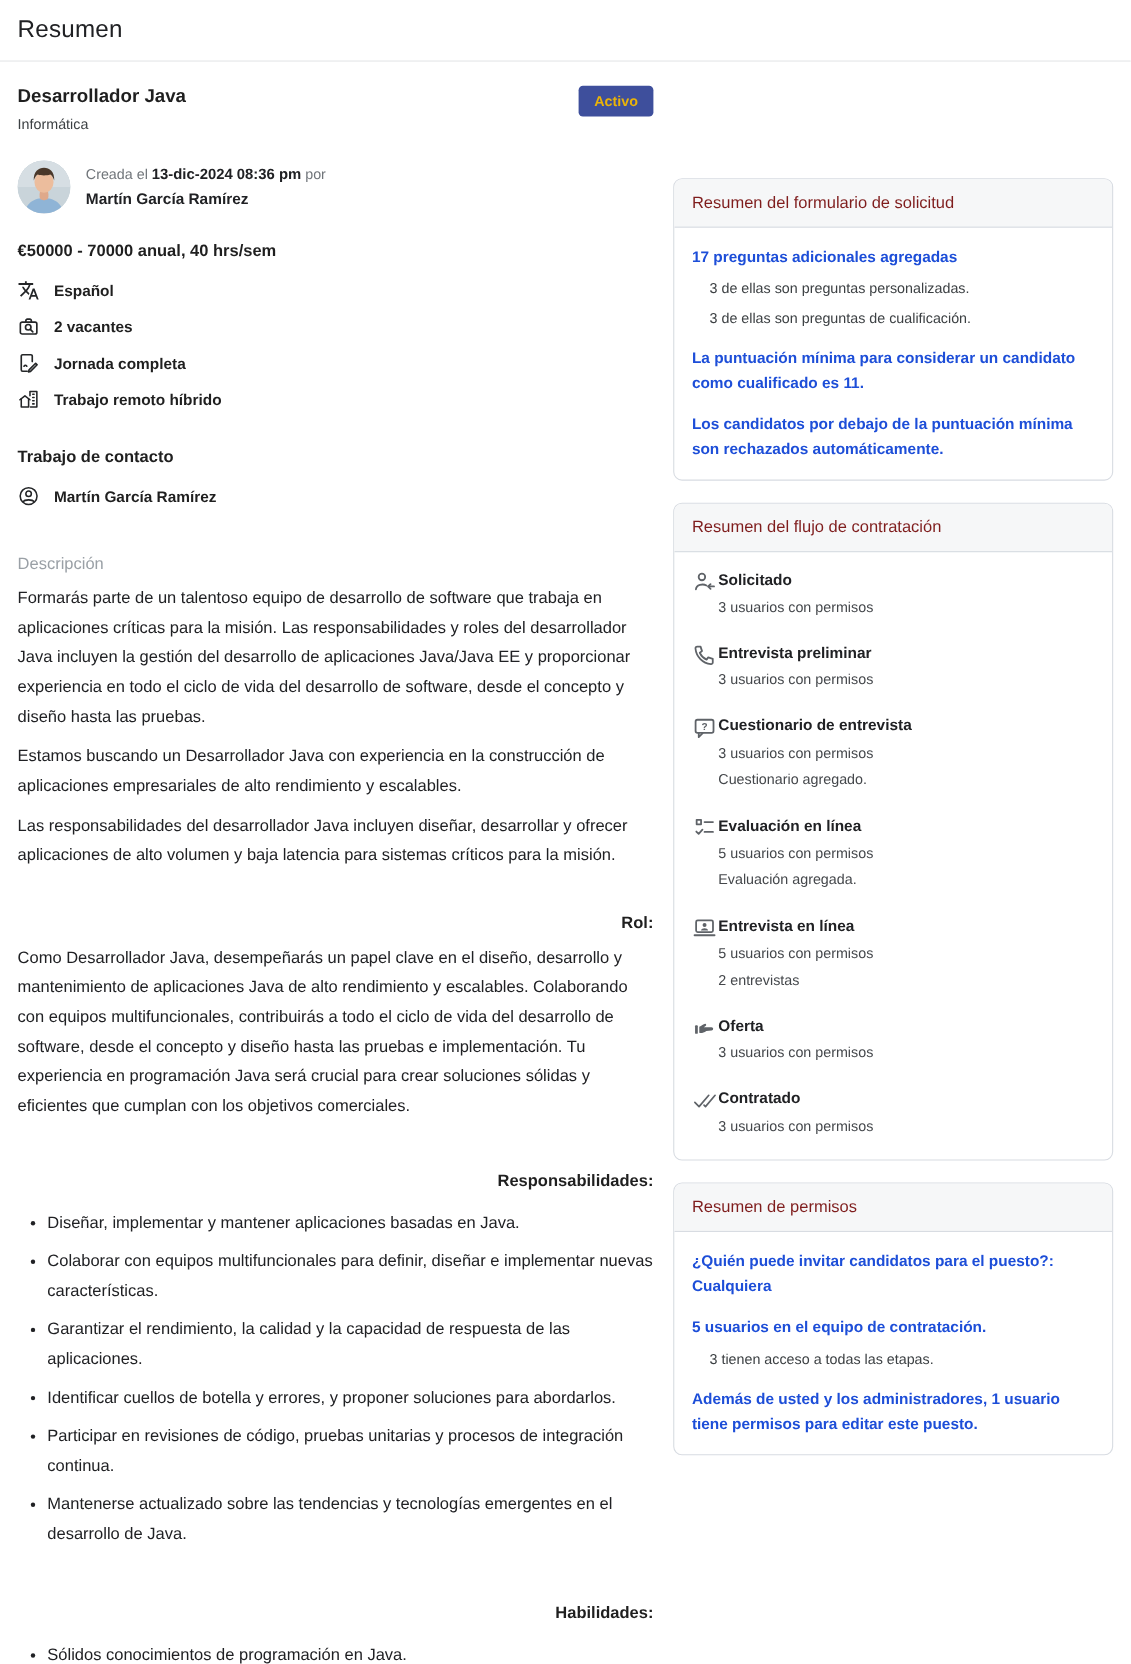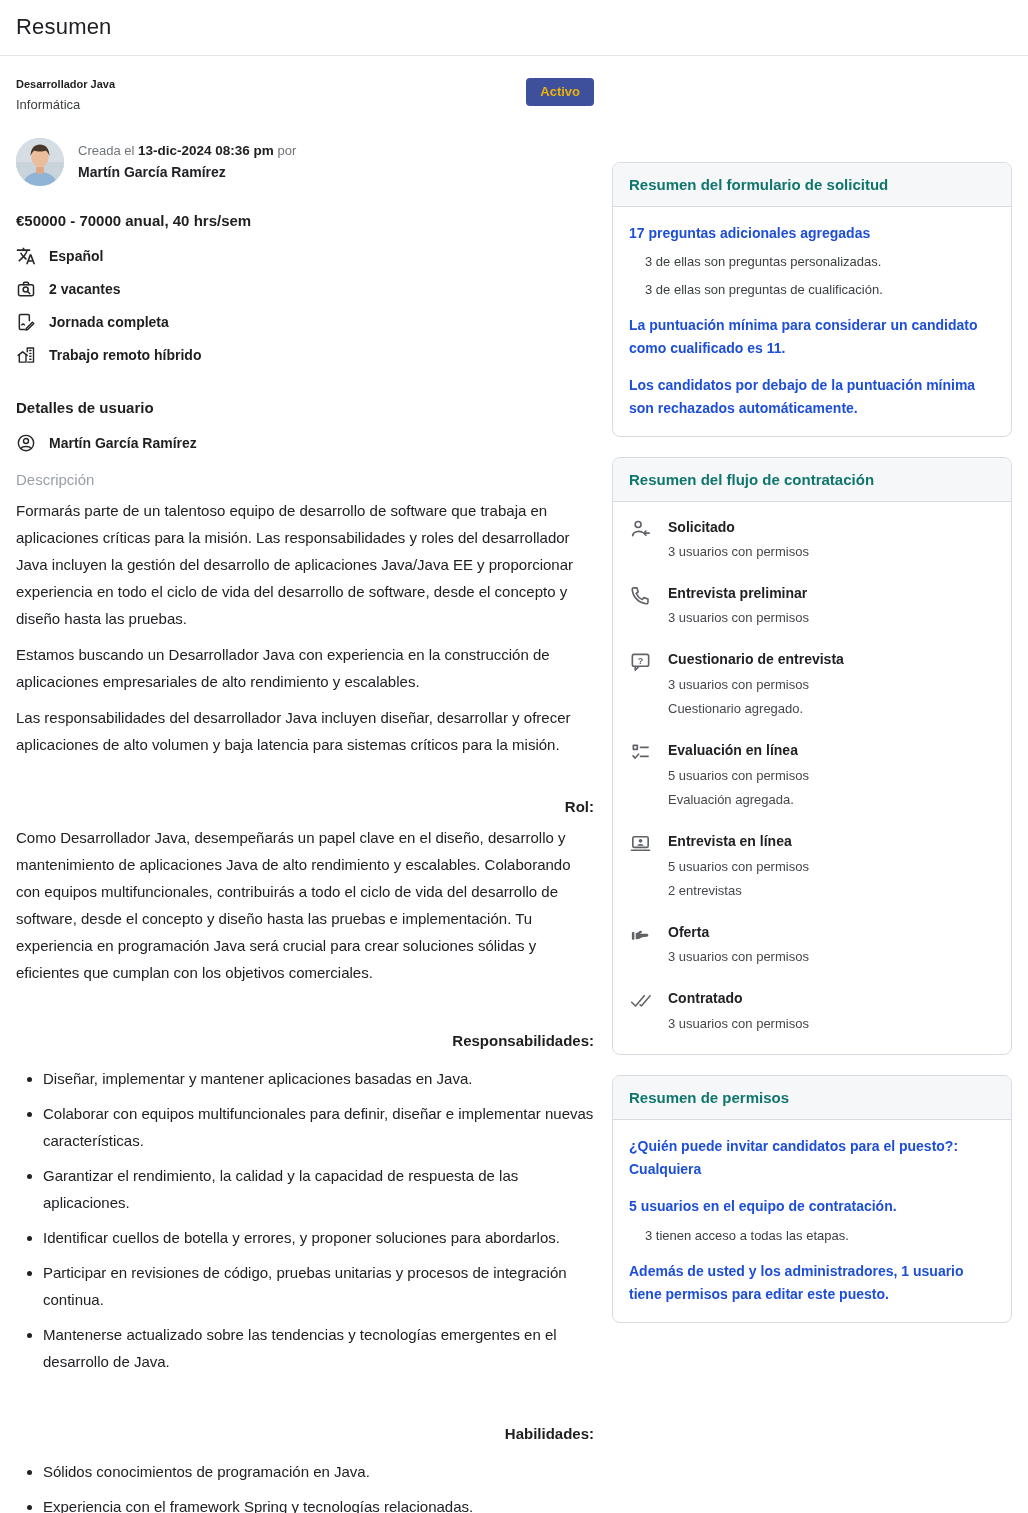--- a/index.html
+++ b/index.html
@@ -13,21 +13,21 @@
   .page { padding: 14px 16px 0 16px; position: relative; overflow: hidden; }
   h1.page-title { font-size: 22px; font-weight: 500; color: #202124; letter-spacing: .2px; }
   .page-divider { height: 1px; background: #e4e6e8; margin: 15px -16px 0 -16px; }
 
   .content { display: flex; gap: 18px; margin-top: 22px; }
   .left-col { flex: 1 1 auto; min-width: 0; }
   .right-col { width: 400px; flex: 0 0 400px; margin-top: 84px; }
 
   
   .title-row { display: flex; justify-content: space-between; align-items: flex-start; }
-  h2.job-title { font-size: 11px; font-weight: 700; color: #1f1f1f; }
+  h2.job-title { font-size: 17px; font-weight: 700; color: #1f1f1f; }
   .dept { font-size: 13px; color: #3c4043; margin-top: 7px; }
   .badge {
     display: inline-block; background: #3e4f9c; color: #eab308;
     font-size: 13px; font-weight: 700; padding: 6px 14px; border-radius: 4px;
     cursor: pointer; line-height: 1.2;
   }
 
   
   .creator-row { display: flex; gap: 14px; margin-top: 26px; align-items: flex-start; }
   .avatar { width: 48px; height: 48px; border-radius: 50%; overflow: hidden; flex: 0 0 48px; background: #c6d2d9; }
@@ -39,43 +39,43 @@
 
   .attr-list { margin-top: 16px; }
   .attr-row { display: flex; align-items: center; gap: 13px; margin-top: 11px; height: 22px; }
   .attr-row svg { flex: 0 0 20px; }
   .attr-label { font-size: 14px; font-weight: 600; color: #1f1f1f; }
 
   .contact-heading { font-size: 15px; font-weight: 700; color: #1f1f1f; margin-top: 33px; }
   .contact-row { display: flex; align-items: center; gap: 13px; margin-top: 17px; }
   .contact-name { font-size: 14px; font-weight: 600; color: #1f1f1f; }
 
-  .desc-label { font-size: 15px; font-weight: 500; color: #9aa0a6; margin-top: 18px; }
+  .desc-label { font-size: 15px; font-weight: 500; color: #9aa0a6; margin-top: 43px; }
   .desc p { font-size: 15px; line-height: 1.8; color: #202124; margin-top: 9px; }
   .section-heading { font-size: 15px; font-weight: 700; color: #1f1f1f; text-align: right; }
   .mt-rol { margin-top: 40px; }
   .mt-resp { margin-top: 46px; }
   .mt-hab { margin-top: 50px; }
   .section-para { font-size: 15px; line-height: 1.8; color: #202124; margin-top: 17px; }
   ul.bullets { margin-top: 16px; padding-left: 27px; }
   ul.bullets li { font-size: 15px; line-height: 1.8; color: #202124; margin-bottom: 8px; }
 
   
   .card { border: 1px solid #d8dce2; border-radius: 8px; overflow: hidden; margin-bottom: 20px; background: #fff; }
   .card-header {
     background: #f6f7f8; border-bottom: 1px solid #d8dce2;
-    padding: 13px 16px; font-size: 15px; font-weight: 700; color: #0f766e;
+    padding: 13px 16px; font-size: 15px; font-weight: 400; color: #7f1d1d;
   }
   .card-body { padding: 15px 16px 17px 16px; }
   .card-strong { font-size: 14px; font-weight: 700; color: #1d4ed8; line-height: 1.6; }
   .card-sub { font-size: 13px; color: #3c4043; line-height: 1.5; padding-left: 16px; margin-top: 8px; }
   .card-gap { margin-top: 15px; }
 
   
-  .stage { display: flex; gap: 15px; margin-bottom: 21px; }
+  .stage { display: flex; margin-bottom: 21px; }
   .stage:last-child { margin-bottom: 4px; }
   .stage-icon { flex: 0 0 24px; padding-top: 1px; }
   .stage-name { font-size: 14px; font-weight: 700; color: #202124; line-height: 1.45; }
   .stage-line { font-size: 13px; color: #44474b; line-height: 1.45; margin-top: 6px; }
 </style>
 </head>
 <body>
 
 <div class="page">
 
@@ -141,21 +141,21 @@
           <svg width="20" height="20" viewBox="0 0 24 24" fill="none" stroke="#242628" stroke-width="1.7" stroke-linecap="round" stroke-linejoin="round">
             <path d="M13.5 8 V3.5 H21 V20.5 H14"></path>
             <path d="M16.5 6.5 h1.5 M16.5 10 h1.5 M16.5 13.5 h1.5 M16.5 17 h1.5"></path>
             <path d="M2.5 12.5 L8 8.2 L13.5 12.5"></path>
             <path d="M4 11.5 V20.5 H12 V11.5"></path>
           </svg>
           <span class="attr-label">Trabajo remoto híbrido</span>
         </div>
       </div>
 
-      <div class="contact-heading">Detalles de usuario</div>
+      <div class="contact-heading">Trabajo de contacto</div>
       <div class="contact-row">
         <svg width="20" height="20" viewBox="0 0 24 24" fill="none" stroke="#242628" stroke-width="1.7" stroke-linecap="round">
           <circle cx="12" cy="12" r="9.2"></circle>
           <circle cx="12" cy="9.5" r="3"></circle>
           <path d="M6.3 18.3 c1.4-2.9 10-2.9 11.4 0"></path>
         </svg>
         <span class="contact-name">Martín García Ramírez</span>
       </div>
 
       <div class="desc">

